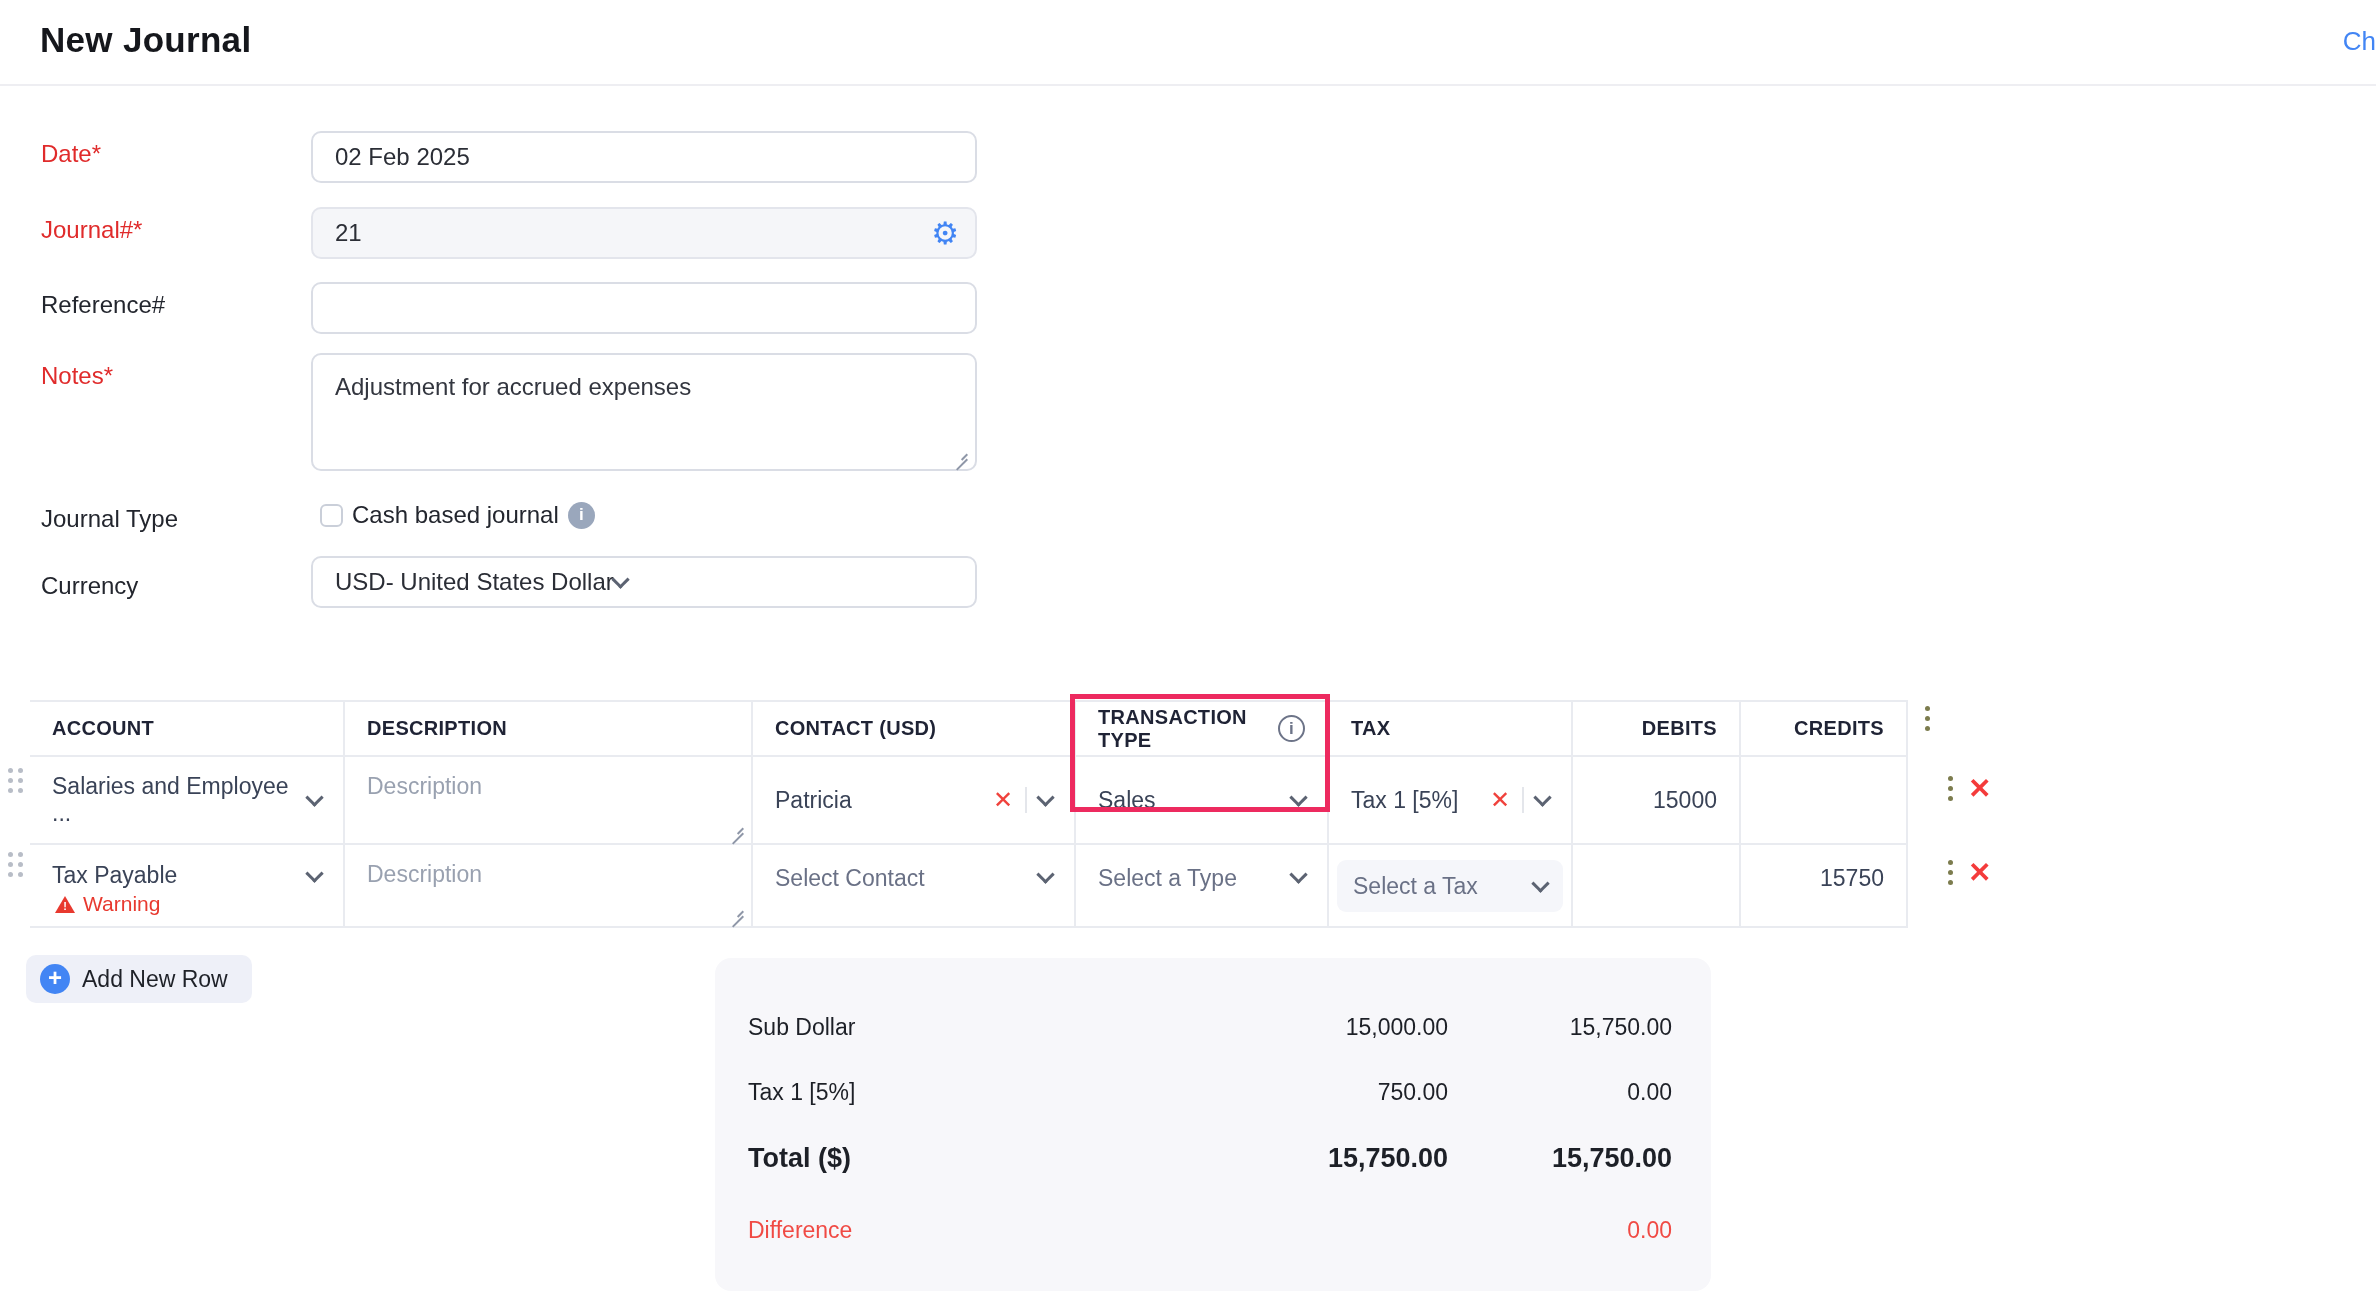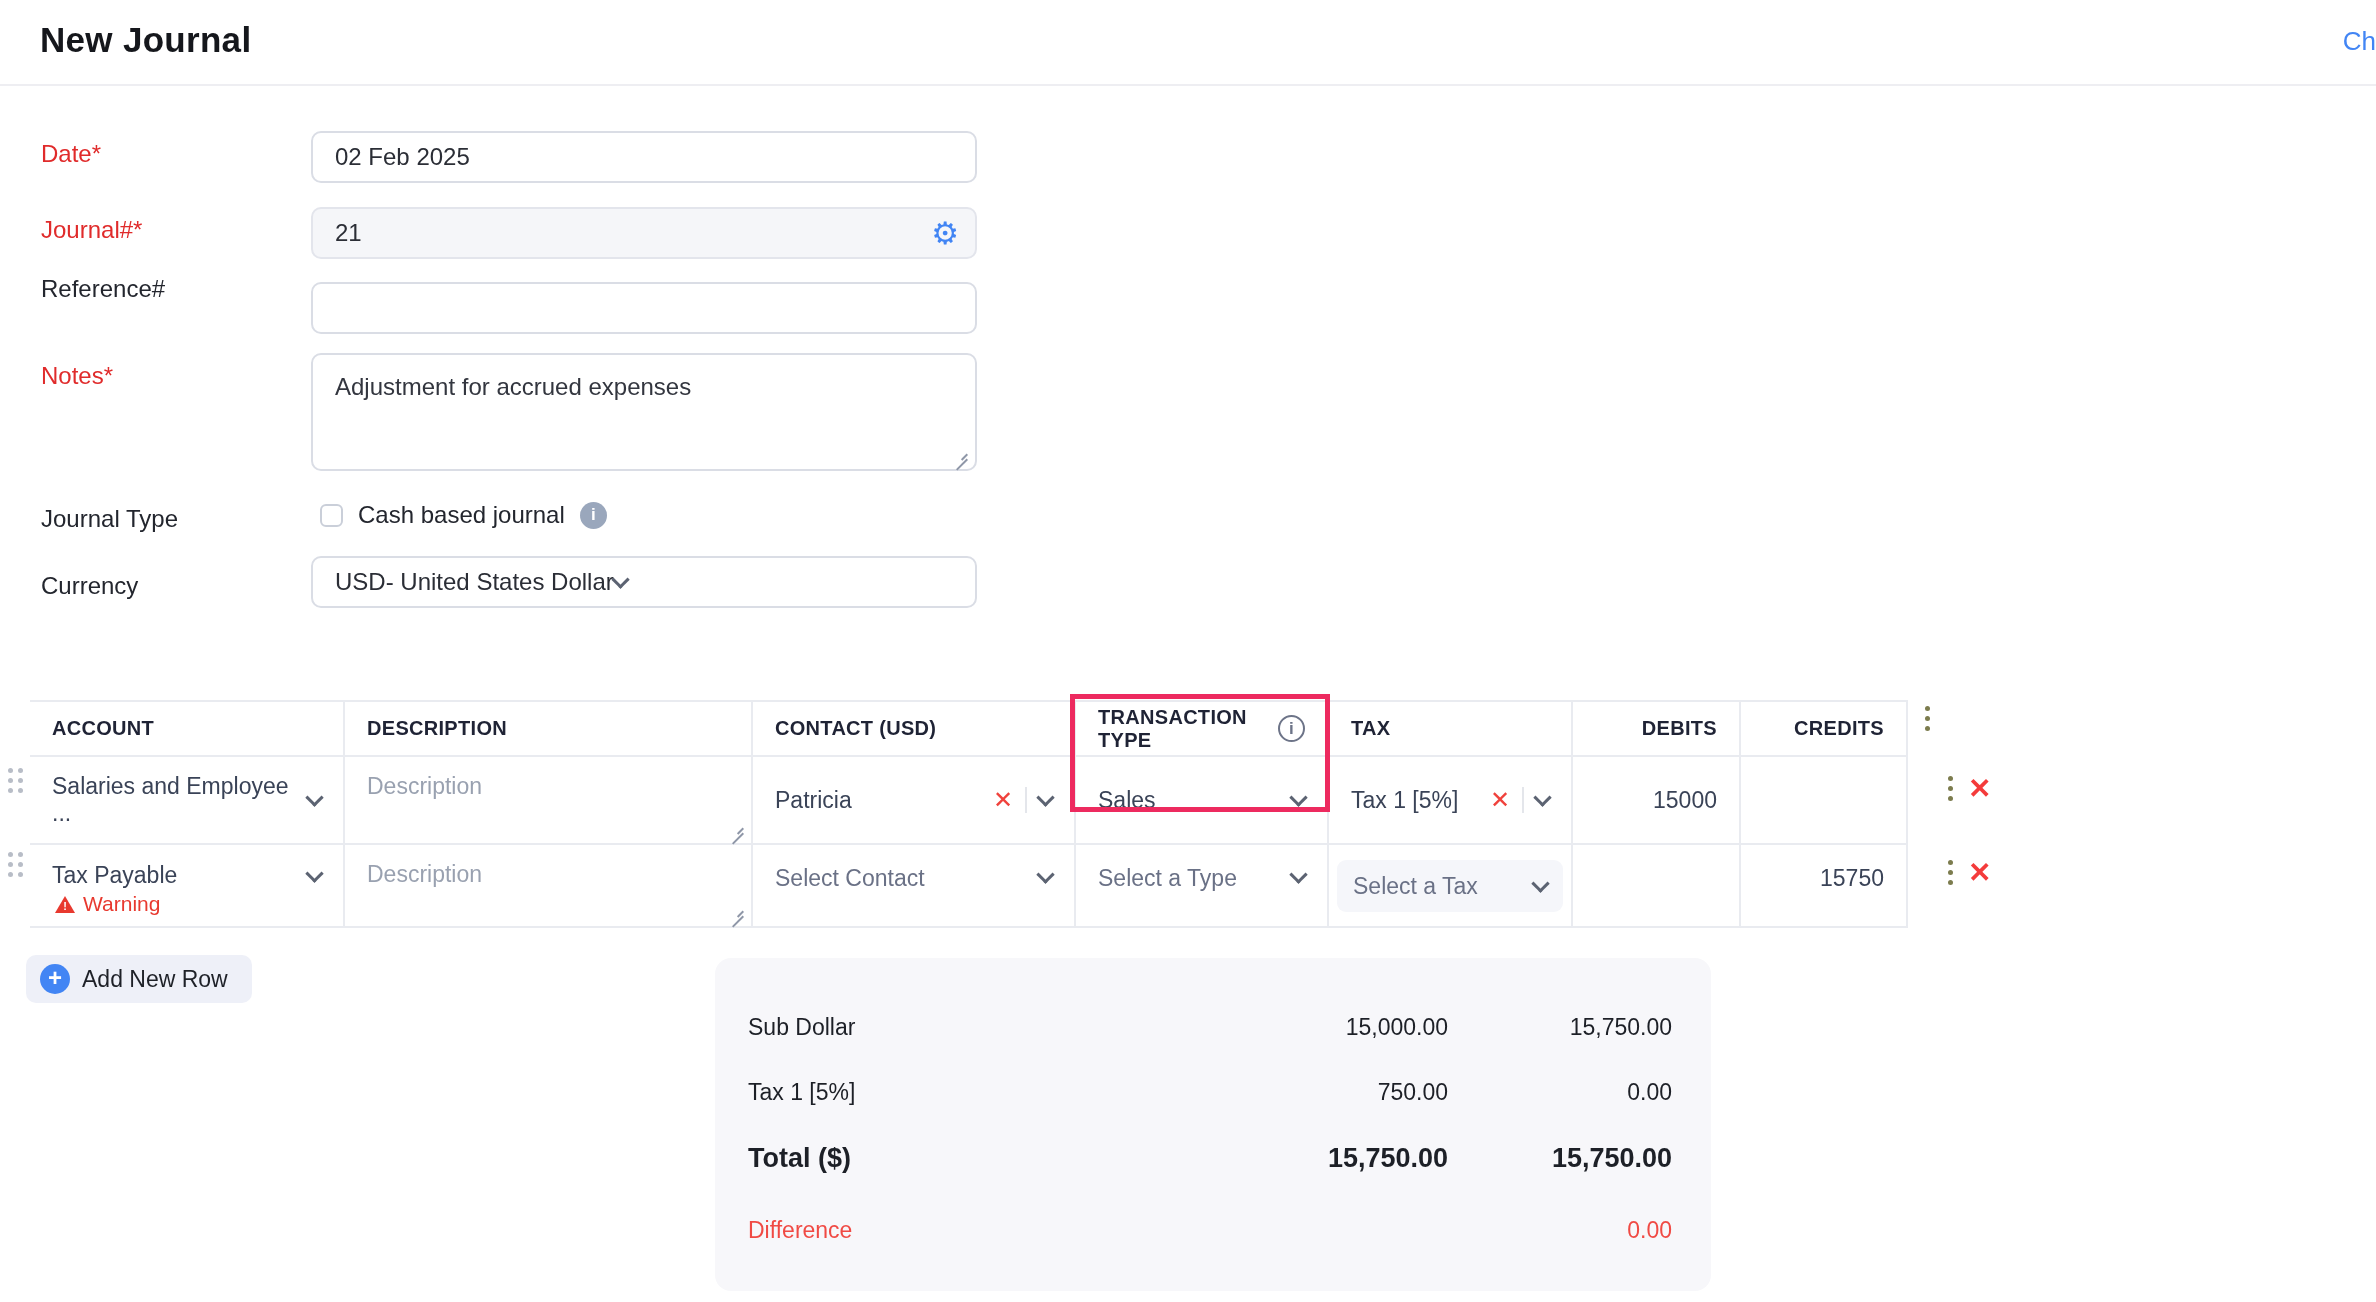--- a/index.html
+++ b/index.html
@@ -25,21 +25,21 @@
     border:2px solid #dadde5; border-radius:10px; background:#fff;
     padding:18px 22px; font-size:24px; color:#33363f; }
   .gear { position:absolute; right:16px; top:50%; transform:translateY(-50%);
     font-size:31px; color:#4285f4; line-height:1; }
   .resize-glyph { position:absolute; right:7px; bottom:7px; width:15px; height:15px; }
   .resize-glyph::before, .resize-glyph::after { content:""; position:absolute; right:0; bottom:2px;
     height:2px; background:#8f97a8; transform-origin:right bottom; transform:rotate(-45deg); }
   .resize-glyph::before { width:15px; }
   .resize-glyph::after { width:8px; bottom:7px; }
   .checkbox { width:23px; height:23px; border:2px solid #cacfd9; border-radius:6px; background:#fff; }
-  .cb-row { position:absolute; left:320px; display:flex; align-items:center; gap:15px;
+  .cb-row { position:absolute; left:320px; display:flex; align-items:center; gap:9px;
     font-size:24px; color:#23262e; }
   .info-filled { width:27px; height:27px; border-radius:50%; background:#9aa7bc; color:#fff;
     font-size:17px; font-weight:700; display:flex; align-items:center; justify-content:center; }
   .info-outline { width:27px; height:27px; border-radius:50%; border:2px solid #6d7488; color:#6d7488;
     font-size:17px; font-weight:700; display:flex; align-items:center; justify-content:center; flex:0 0 auto; }
   .chev { width:13px; height:13px; border-right:3px solid #5c6372; border-bottom:3px solid #5c6372;
     transform:rotate(45deg) translate(-2px,-2px); flex:0 0 auto; }
   .select-box { cursor:pointer; }
 
   
@@ -107,21 +107,21 @@
 <div class="f-box" style="top:131px">
   <span>02 Feb 2025</span>
 </div>
 
 <div class="f-label req" style="top:216px">Journal#*</div>
 <div class="f-box gray" style="top:207px">
   <span>21</span>
   <span class="gear">⚙</span>
 </div>
 
-<div class="f-label" style="top:275px">Reference#</div>
+<div class="f-label" style="top:291px">Reference#</div>
 <div class="f-box" style="top:282px">
   <span></span>
 </div>
 
 <div class="f-label req" style="top:362px">Notes*</div>
 <div class="f-area" style="top:353px">
   <span>Adjustment for accrued expenses</span>
   <span class="resize-glyph"></span>
 </div>
 

